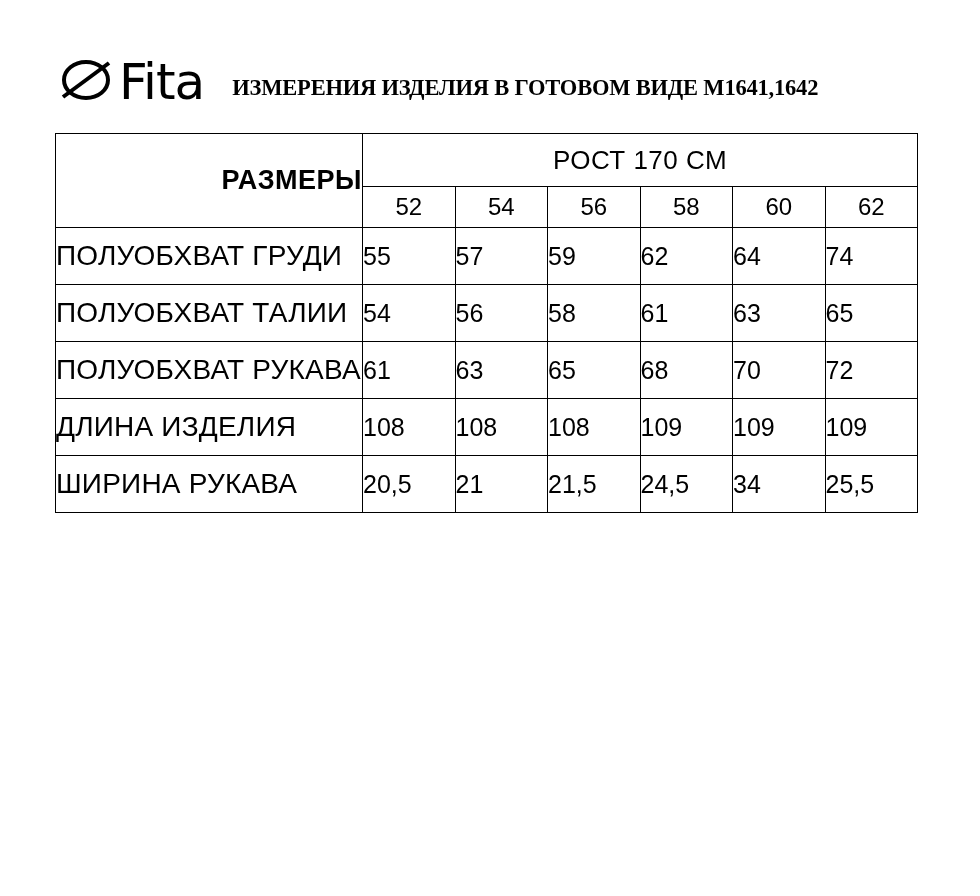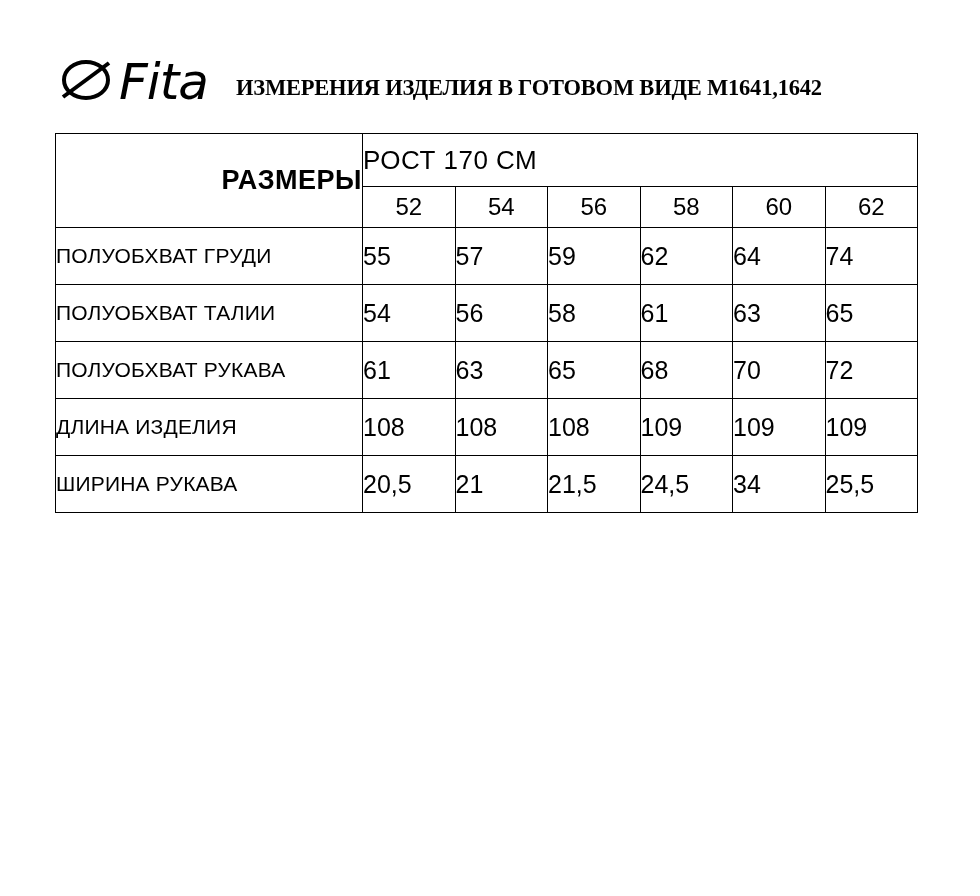--- a/index.html
+++ b/index.html
@@ -33,21 +33,20 @@
     height: 80px;
     display: flex;
     align-items: center;
   }
 
   .logo {
     display: flex;
     align-items: center;
     height: 70px;
     margin-right: 28px;
-    font-style: italic;
   }
   .logo-mark {
     width: 62px;
     height: 62px;
     display: block;
   }
   .logo-text {
     font-family: "DejaVu Sans", sans-serif;
     font-size: 50px;
     font-weight: 400;
@@ -87,37 +86,37 @@
   .th-sizes {
     height: 52px;
     text-align: right;
     font-size: 27px;
     font-weight: bold;
     font-family: "Liberation Sans", sans-serif;
     letter-spacing: 0.5px;
   }
   .th-height {
     height: 52px;
-    text-align: left;
+    text-align: center;
     font-size: 26px;
     font-weight: normal;
     font-family: "Liberation Sans", sans-serif;
     letter-spacing: 0.5px;
   }
   .th-size-num {
     height: 40px;
     text-align: center;
     font-size: 24px;
     font-weight: normal;
     font-family: "Liberation Sans", sans-serif;
     margin-left: 32px;
   }
   .row-label {
     height: 56px;
-    font-size: 21px;
+    font-size: 28px;
     font-weight: normal;
     font-family: "Liberation Sans", sans-serif;
     padding-left: 9px;
     letter-spacing: 0.2px;
     white-space: nowrap;
   }
   .cell-value {
     height: 56px;
     padding-right: 9px;
     font-size: 25px;

